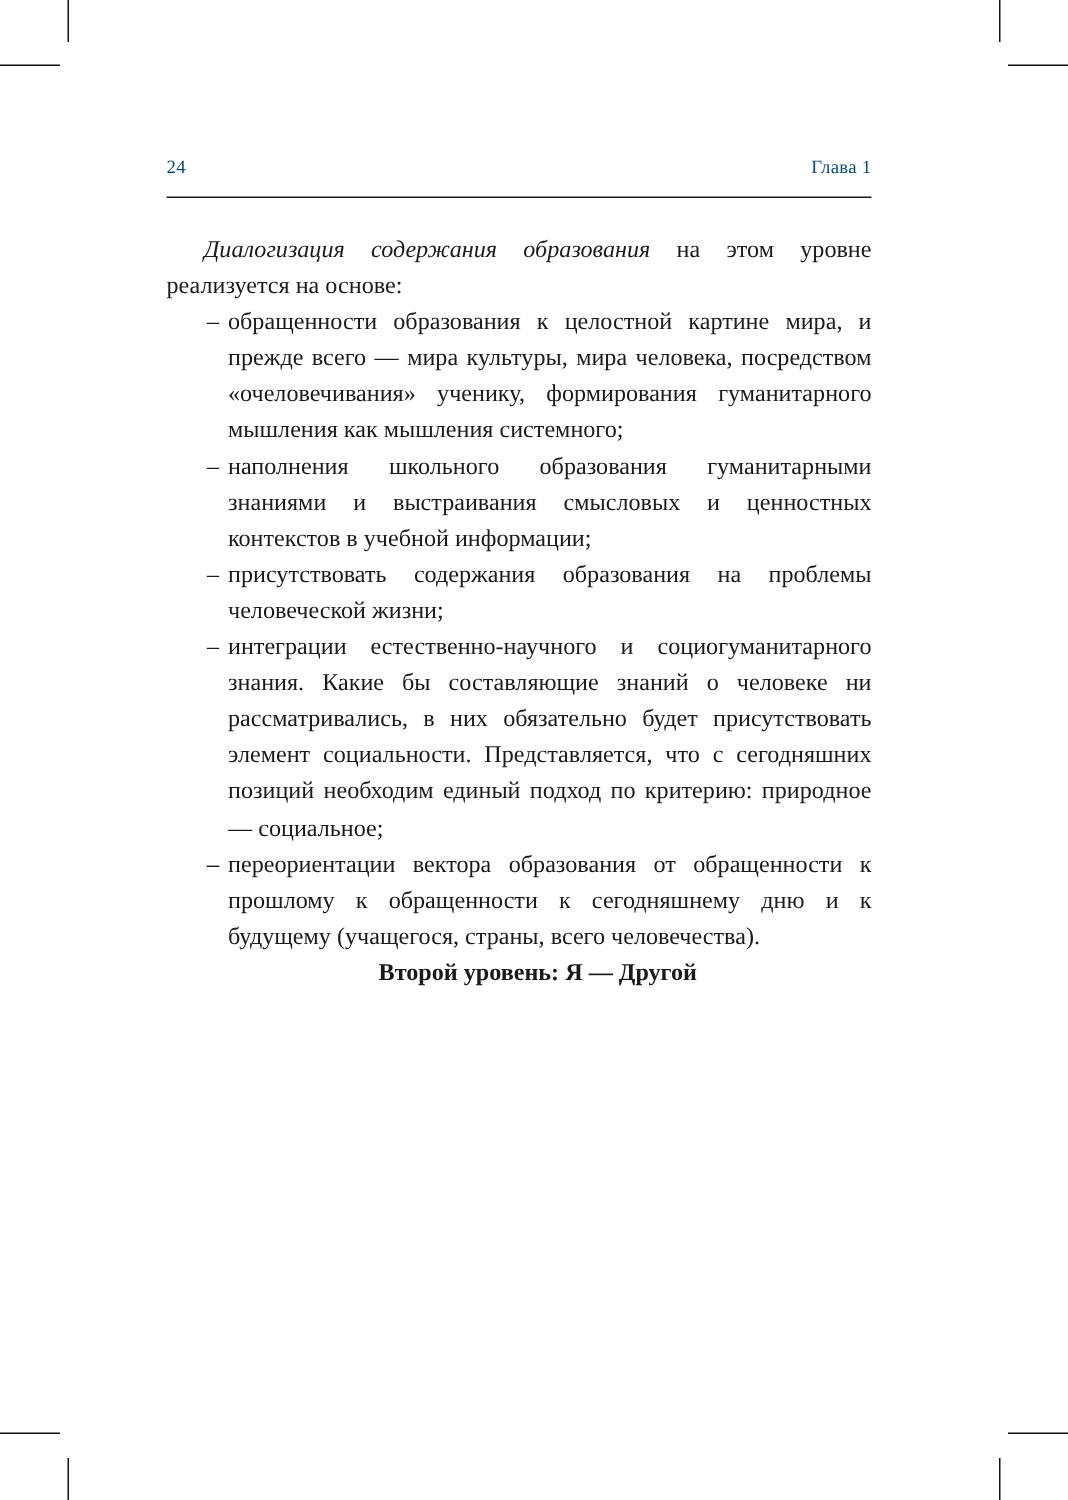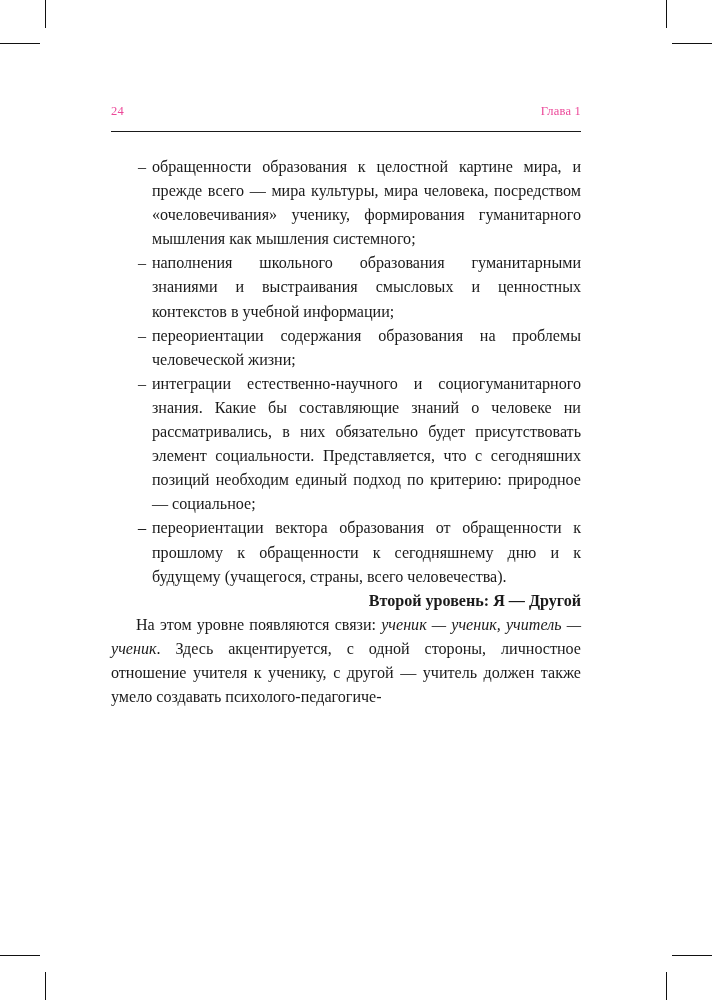--- a/index.html
+++ b/index.html
@@ -39,21 +39,21 @@
     position: absolute;
     left: 111px;
     top: 104px;
     width: 470px;
   }
 
   .running-head {
     position: relative;
     height: 20px;
     font-size: 12.5px;
-    color: #ec4899;
+    color: #0c4a6e;
     letter-spacing: 0.2px;
   }
   .running-head .folio {
     position: absolute;
     left: 0;
     top: 0;
   }
   .running-head .chapter {
     position: absolute;
     right: 0;
@@ -96,21 +96,21 @@
   ul.bullets > li .dash {
     position: absolute;
     left: 27px;
     top: 0;
   }
 
   .heading-run {
     margin: 0;
     text-indent: 25px;
     font-weight: bold;
-    text-align: right;
+    text-align: center;
   }
 
   i, .ital { font-style: italic; }
 </style>
 </head>
 <body>
 
 <div class="crop crop-v crop-tl-v"></div>
 <div class="crop crop-h crop-tl-h"></div>
 <div class="crop crop-v crop-tr-v"></div>
@@ -124,28 +124,28 @@
 
 <div class="page">
 
   <div class="running-head">
     <span class="folio">24</span>
     <span class="chapter">Глава 1</span>
   </div>
 
   <div class="body-text">
 
+    <p class="para"><i class="ital">Диалогизация содержания образования</i><span> на этом уровне реализуется на основе:</span></p>
 
     <ul class="bullets">
       <li><span class="dash">–</span><span>обращенности образования к целостной картине мира, и прежде всего — мира культуры, мира чело­века, посредством «очеловечивания» ученику, фор­мирования гуманитарного мышления как мышле­ния системного;</span></li>
       <li><span class="dash">–</span><span>наполнения школьного образования гуманитарны­ми знаниями и выстраивания смысловых и ценност­ных контекстов в учебной информации;</span></li>
-      <li><span class="dash">–</span><span>переориентации содержания образования на про­блемы человеческой жизни;</span></li>
+      <li><span class="dash">–</span><span>присутствовать содержания образования на про­блемы человеческой жизни;</span></li>
       <li><span class="dash">–</span><span>интеграции естественно-научного и социогумани­тарного знания. Какие бы составляющие знаний о че­ловеке ни рассматривались, в них обязательно будет присутствовать элемент социальности. Представля­ется, что с сегодняшних позиций необходим единый подход по критерию: природное — социальное;</span></li>
       <li><span class="dash">–</span></li>
       <li><span class="dash">–</span><span>переориентации вектора образования от обращен­ности к прошлому к обращенности к сегодняшнему дню и к будущему (учащегося, страны, всего чело­вечества).</span></li>
     </ul>
 
     <p class="heading-run">Второй уровень: Я — Другой</p>
 
-    <p class="para"><span>На этом уровне появляются связи: </span><i class="ital">ученик — ученик, учитель — ученик</i><span>. Здесь акцентируется, с одной стороны, личностное отношение учителя к ученику, с другой — учи­тель должен также умело создавать психолого-педагогиче-</span></p>
 
   </div>
 </div>
 
 </body></html>

